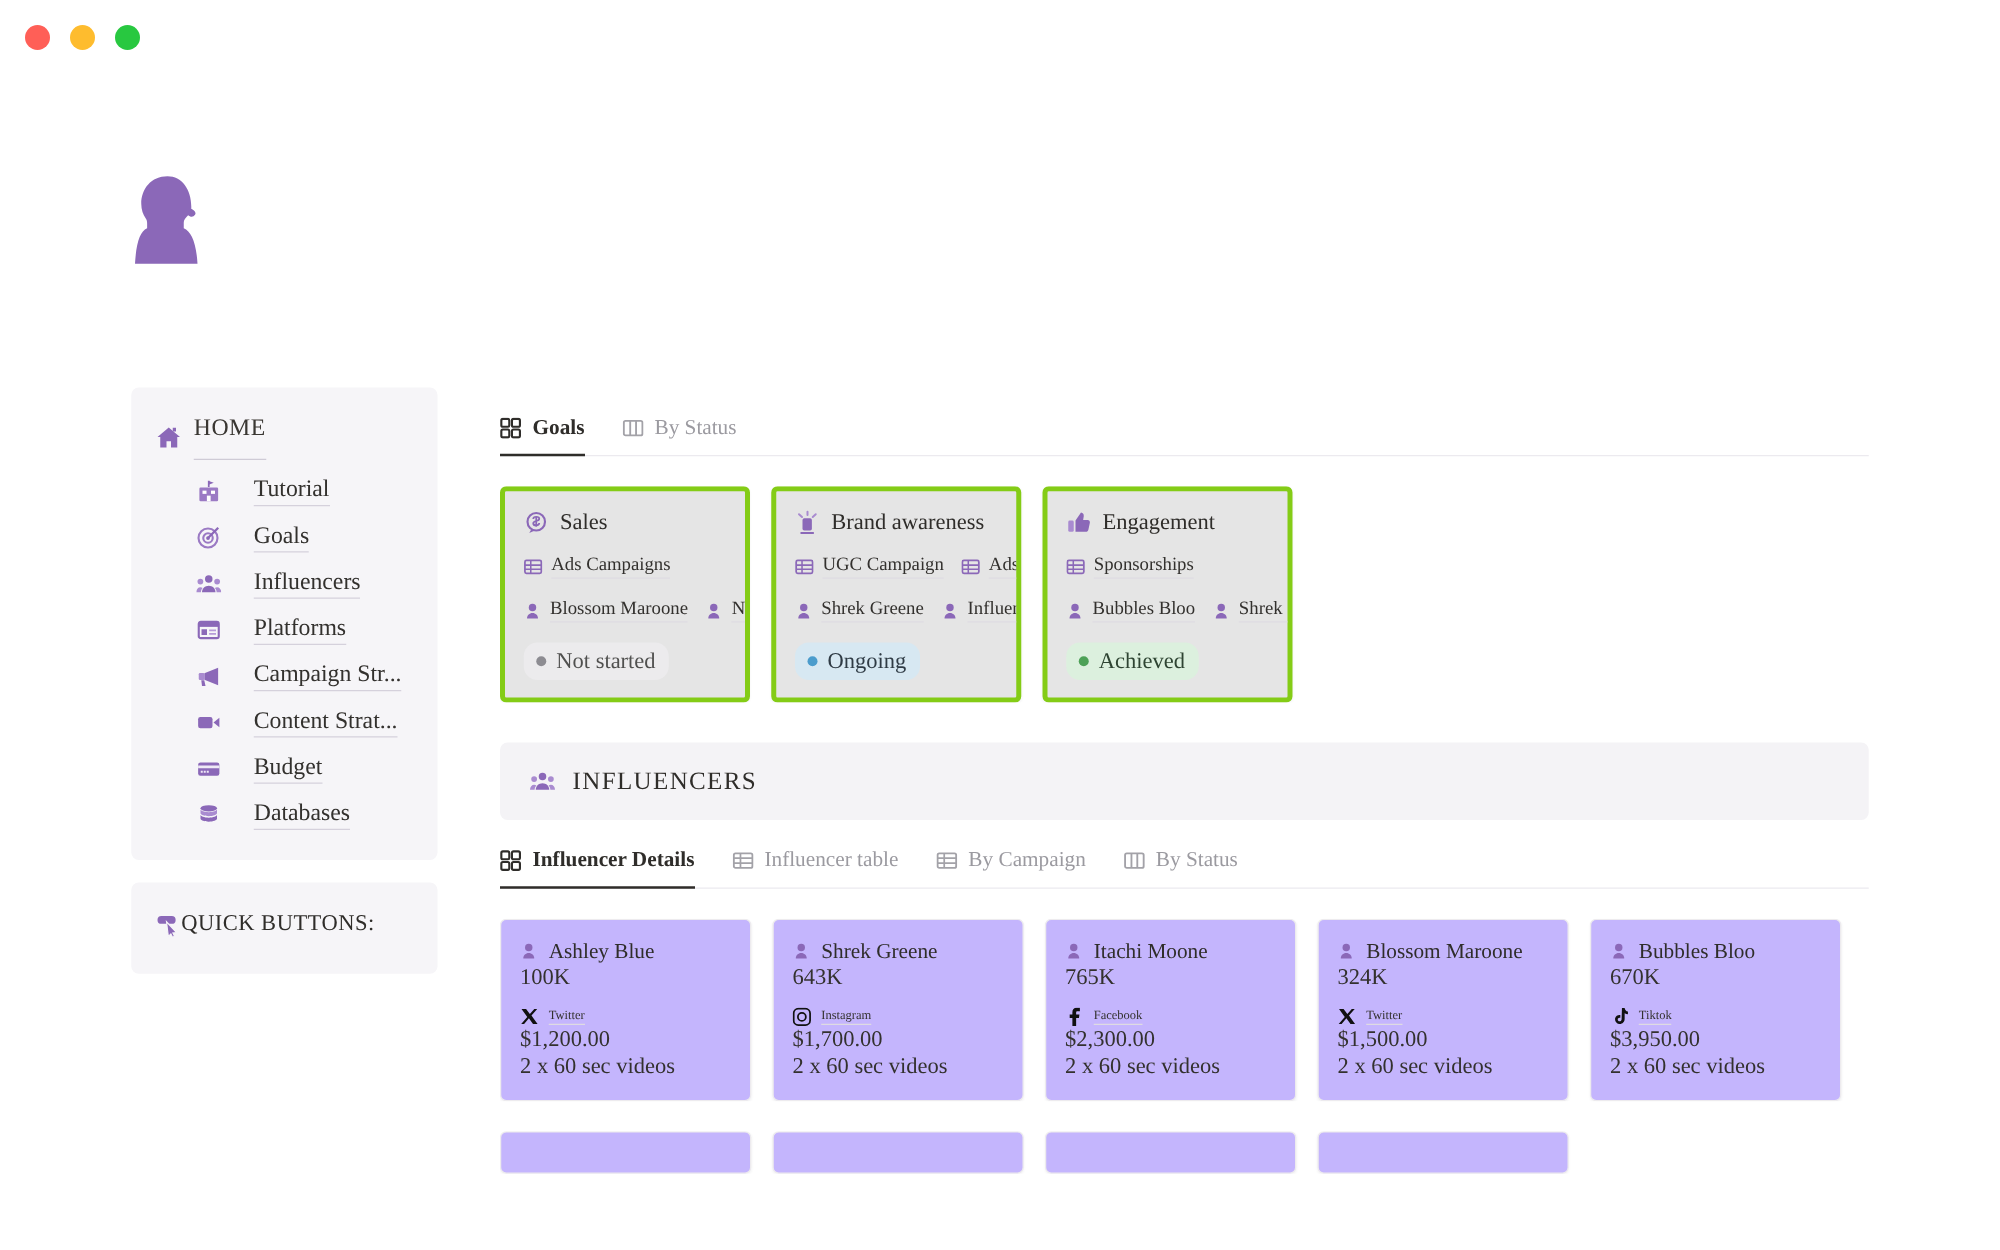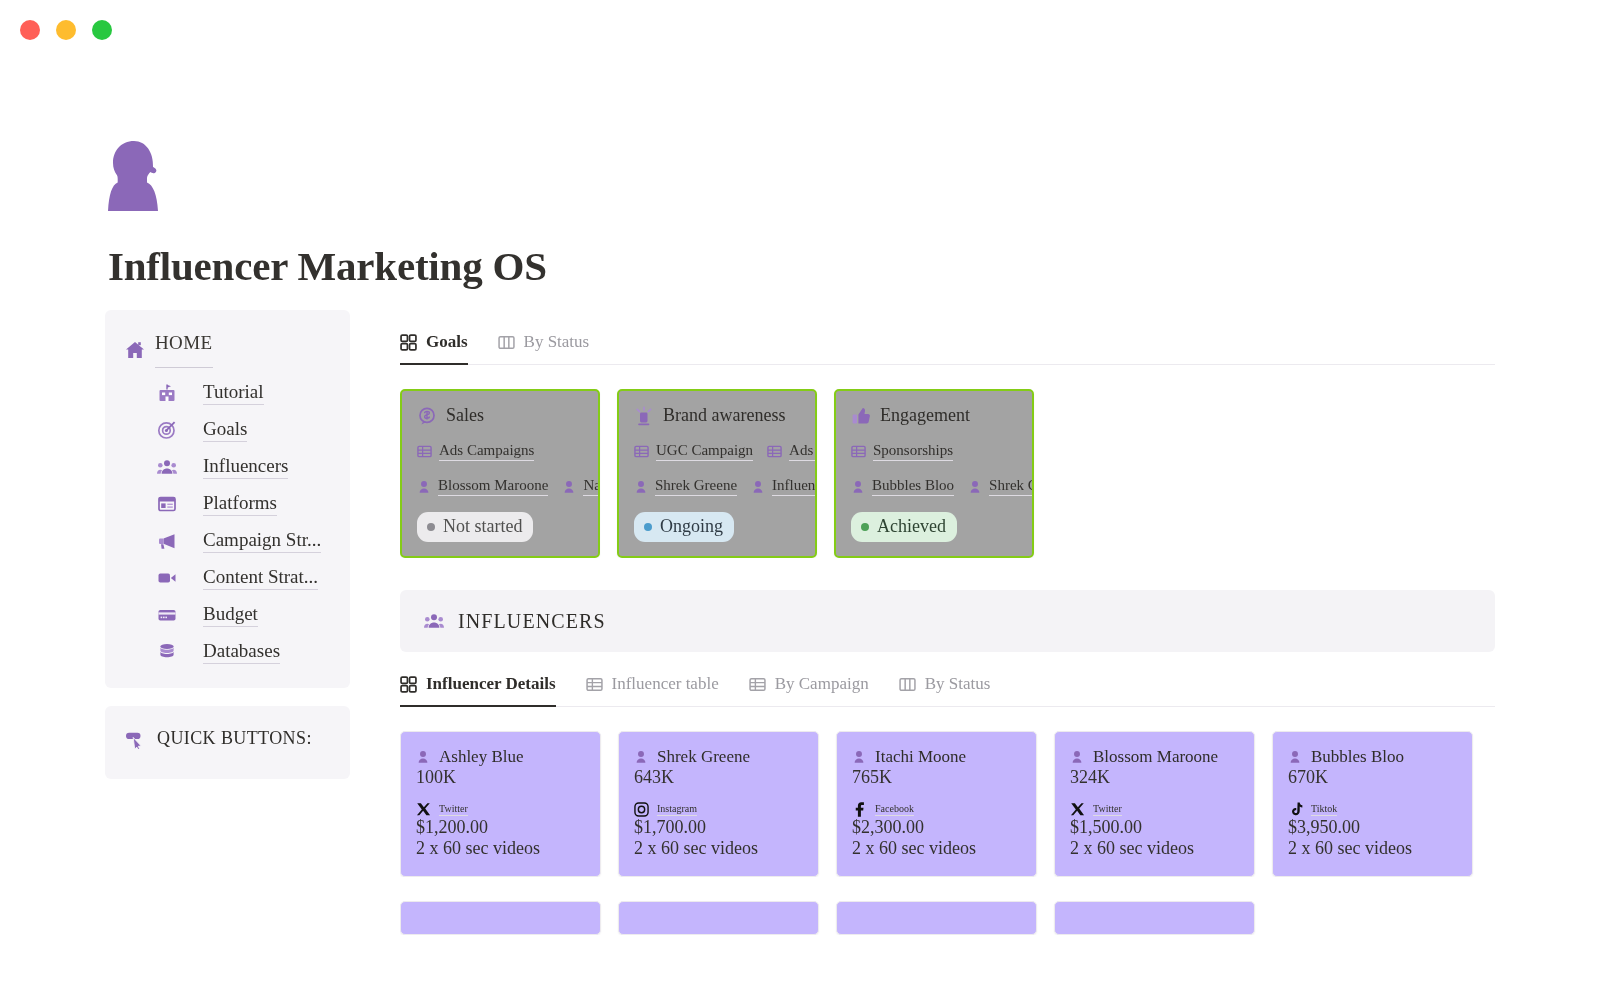--- a/index.html
+++ b/index.html
@@ -59,21 +59,21 @@
     margin-top: 13px;
   }
   .nav-item .label {
     font-size: 19px; color: #33312e;
     border-bottom: 1px solid #d5d1dc; padding-bottom: 1px;
     white-space: nowrap;
   }
   .ico { width: 20px; height: 20px; flex: 0 0 20px; display:block; }
 
   .qb-head {
-    display: flex; align-items: center; gap: 12px; margin-bottom: 6px;
+    display: flex; align-items: center; margin-bottom: 6px;
   }
   .qb-head .label {
     font-size: 18px; color: #2f2d2a; letter-spacing: .4px; font-weight: 400;
   }
   .qb-list { margin-left: 46px; }
   .qb-btn {
     display: block;
     margin-top: 12px;
     padding: 8px 14px 9px 14px;
     font-size: 17px;
@@ -117,22 +117,22 @@
   .tab .ico-t { width: 17px; height: 17px; flex:0 0 17px; }
 
   
   .goal-row {
     display: flex; gap: 17px; margin-top: 24px;
     overflow: hidden;
   }
   .goal-card {
     flex: 0 0 200px;
     width: 200px;
-    background: #a3a3a3;
-    border: 2px solid #84cc16;
+    background: #e5e5e5;
+    border: 4px solid #84cc16;
     border-radius: 5px;
     box-shadow: 0 1px 2px rgba(20,20,30,.05);
     padding: 14px 14px 14px 15px;
     overflow: hidden;
   }
   .goal-title {
     display:flex; align-items:center; gap:9px;
     font-size: 18px; color: #2f2d2a; white-space: nowrap;
   }
   .chip-line {
@@ -193,21 +193,20 @@
 <div class="traffic">
   <span class="dot red"></span>
   <span class="dot yellow"></span>
   <span class="dot green"></span>
 </div>
 
 <div class="page-head">
   <svg class="avatar-icon" viewBox="0 0 52 72">
     <path fill="#8b68b8" d="M26 1C13 1 5 11 5 23c0 5 1.5 8.5 3.5 11.5 1 1.5 1.2 2.5 1.2 4.5v3.5C4 45 1 54 0 71h50c-1-17-5-26-11-28.5V39c0-2 .2-3 1.2-4.3.8-1.1 1.6-2 2.3-2.6 1.5 1.3 4 2 5.5-.3 1.5-2.3-1.5-4.2-3-4.8C45.6 12.5 38 1 26 1z"></path>
   </svg>
-  <h1 class="page-title">Influencer Marketing OS</h1>
 </div>
 
 <div class="layout">
 
   <aside class="sidebar">
 
     <div class="panel">
       <div class="nav-home">
         <svg class="ico" viewBox="0 0 20 20">
           <path fill="#8b68b8" d="M10 2 1 9.5h2.2V18h5v-5h3.6v5h5V9.5H19z"></path>

